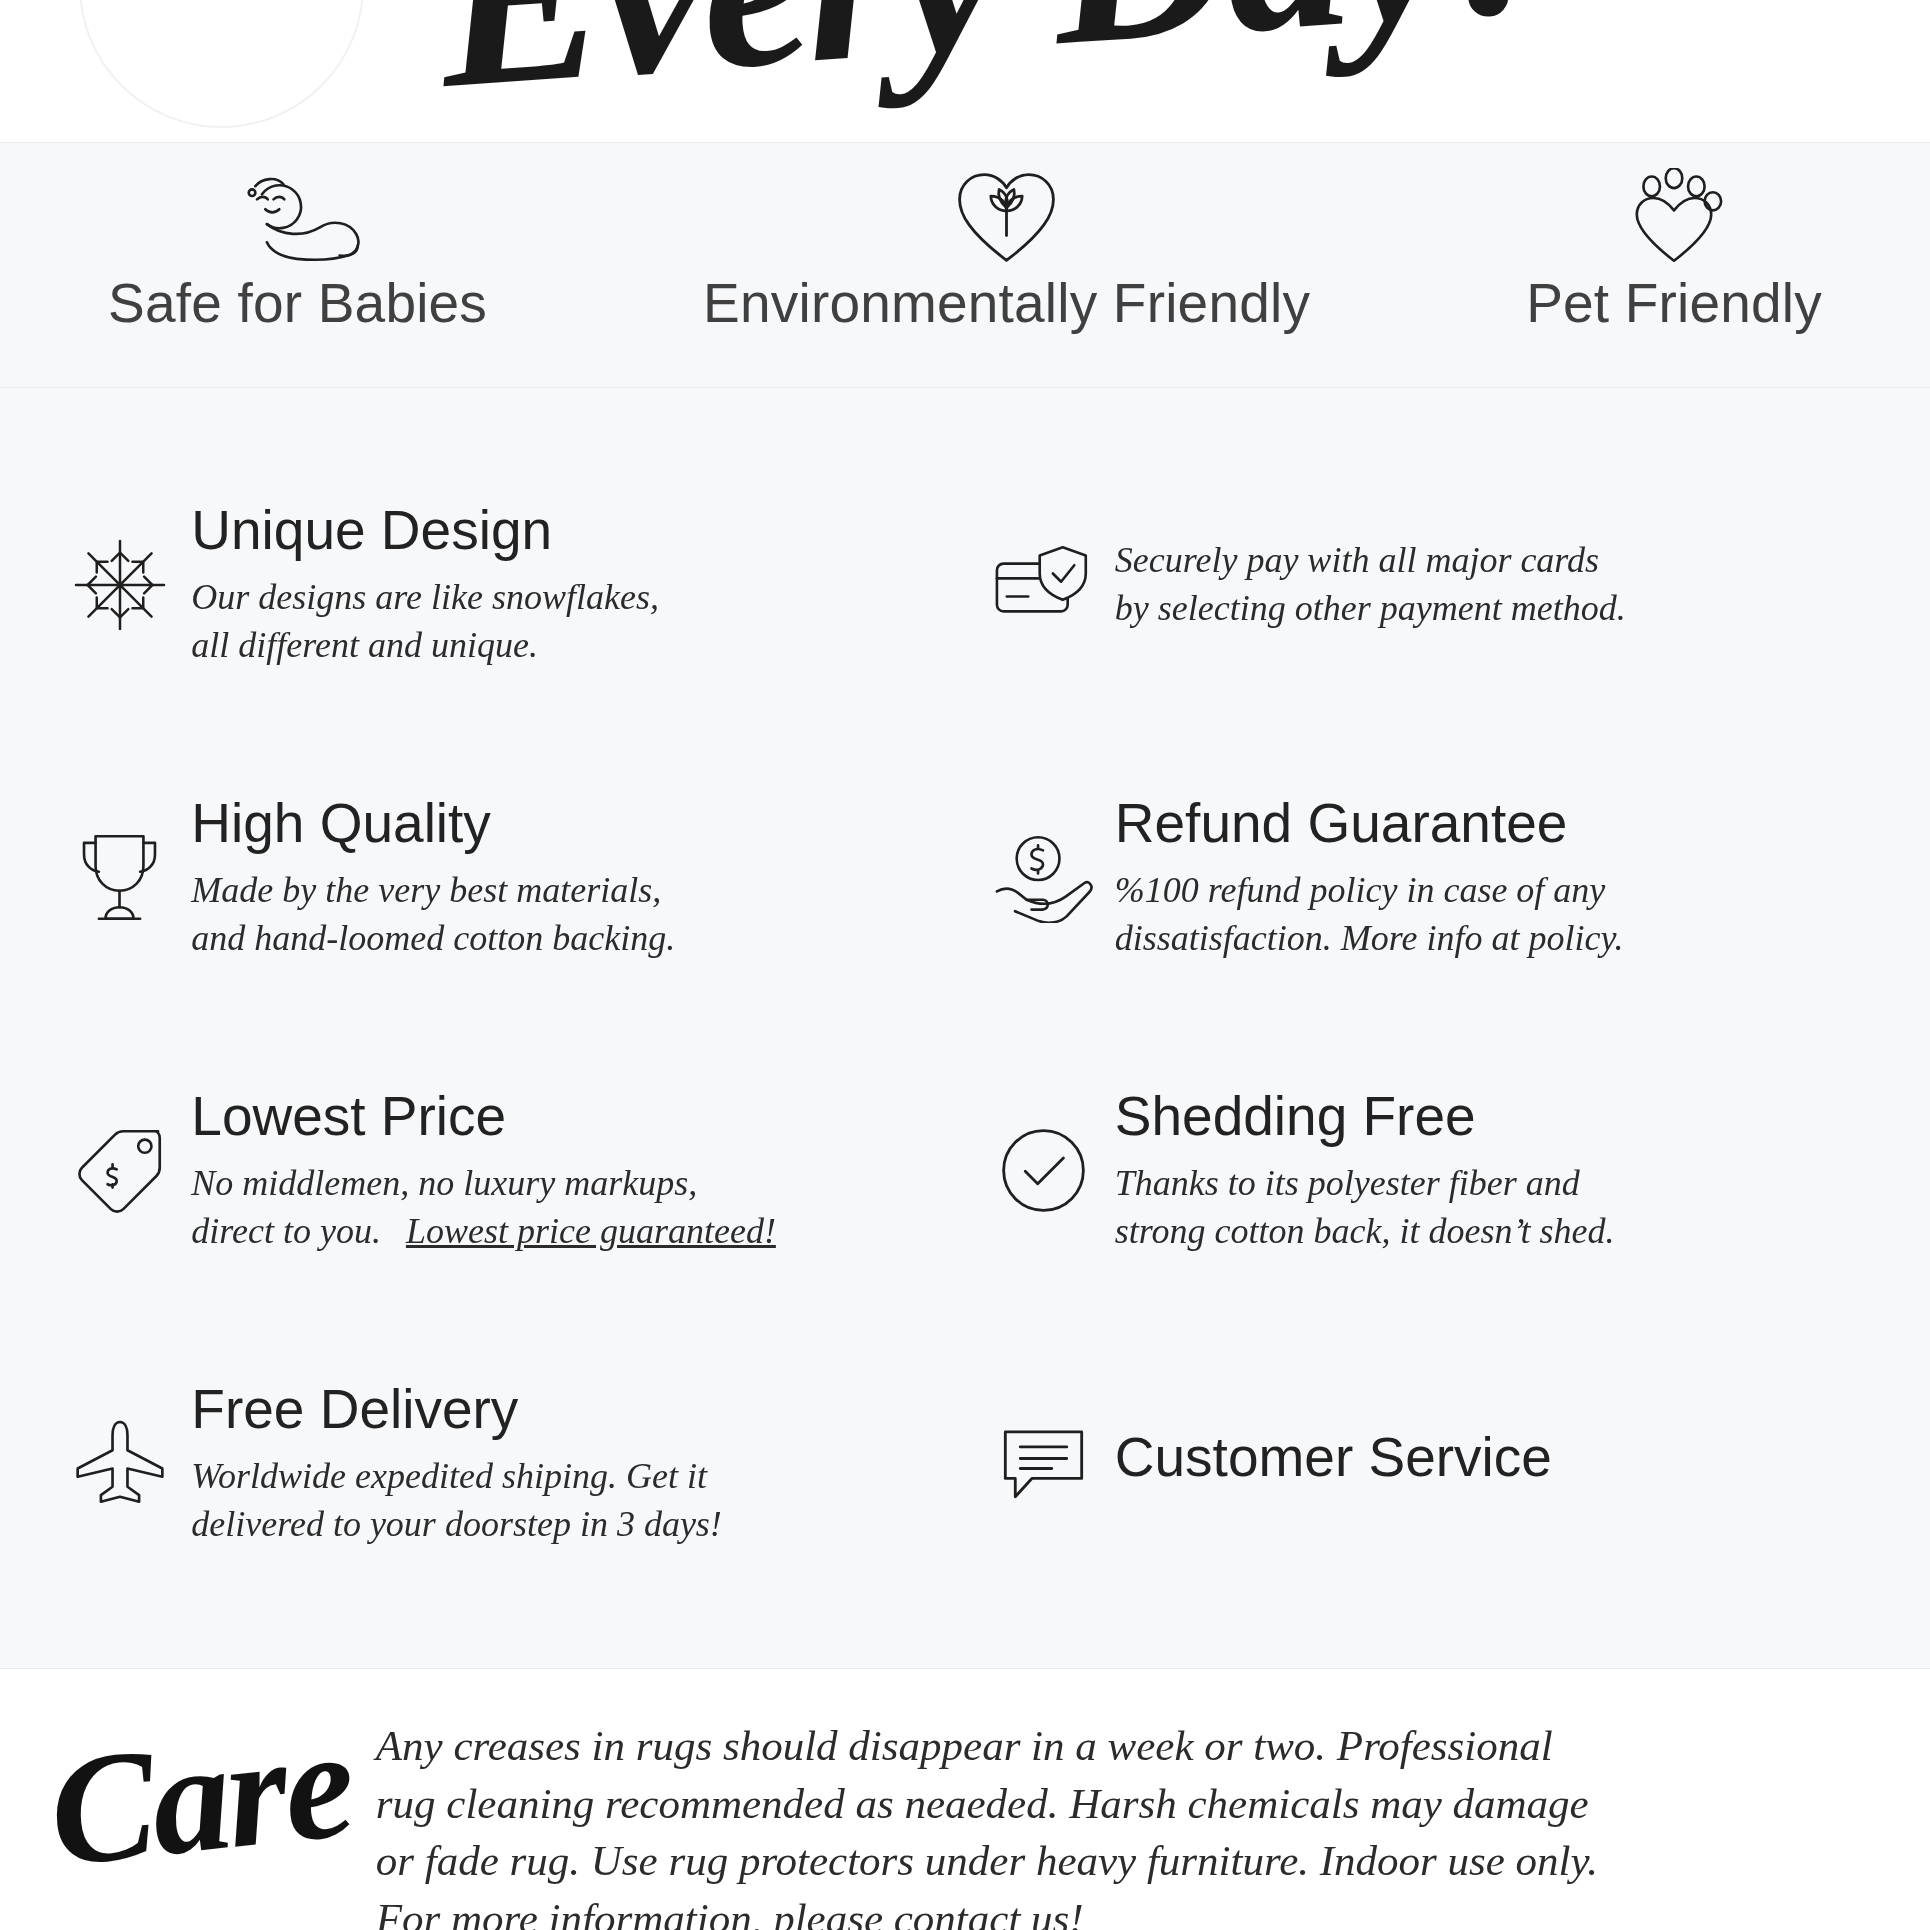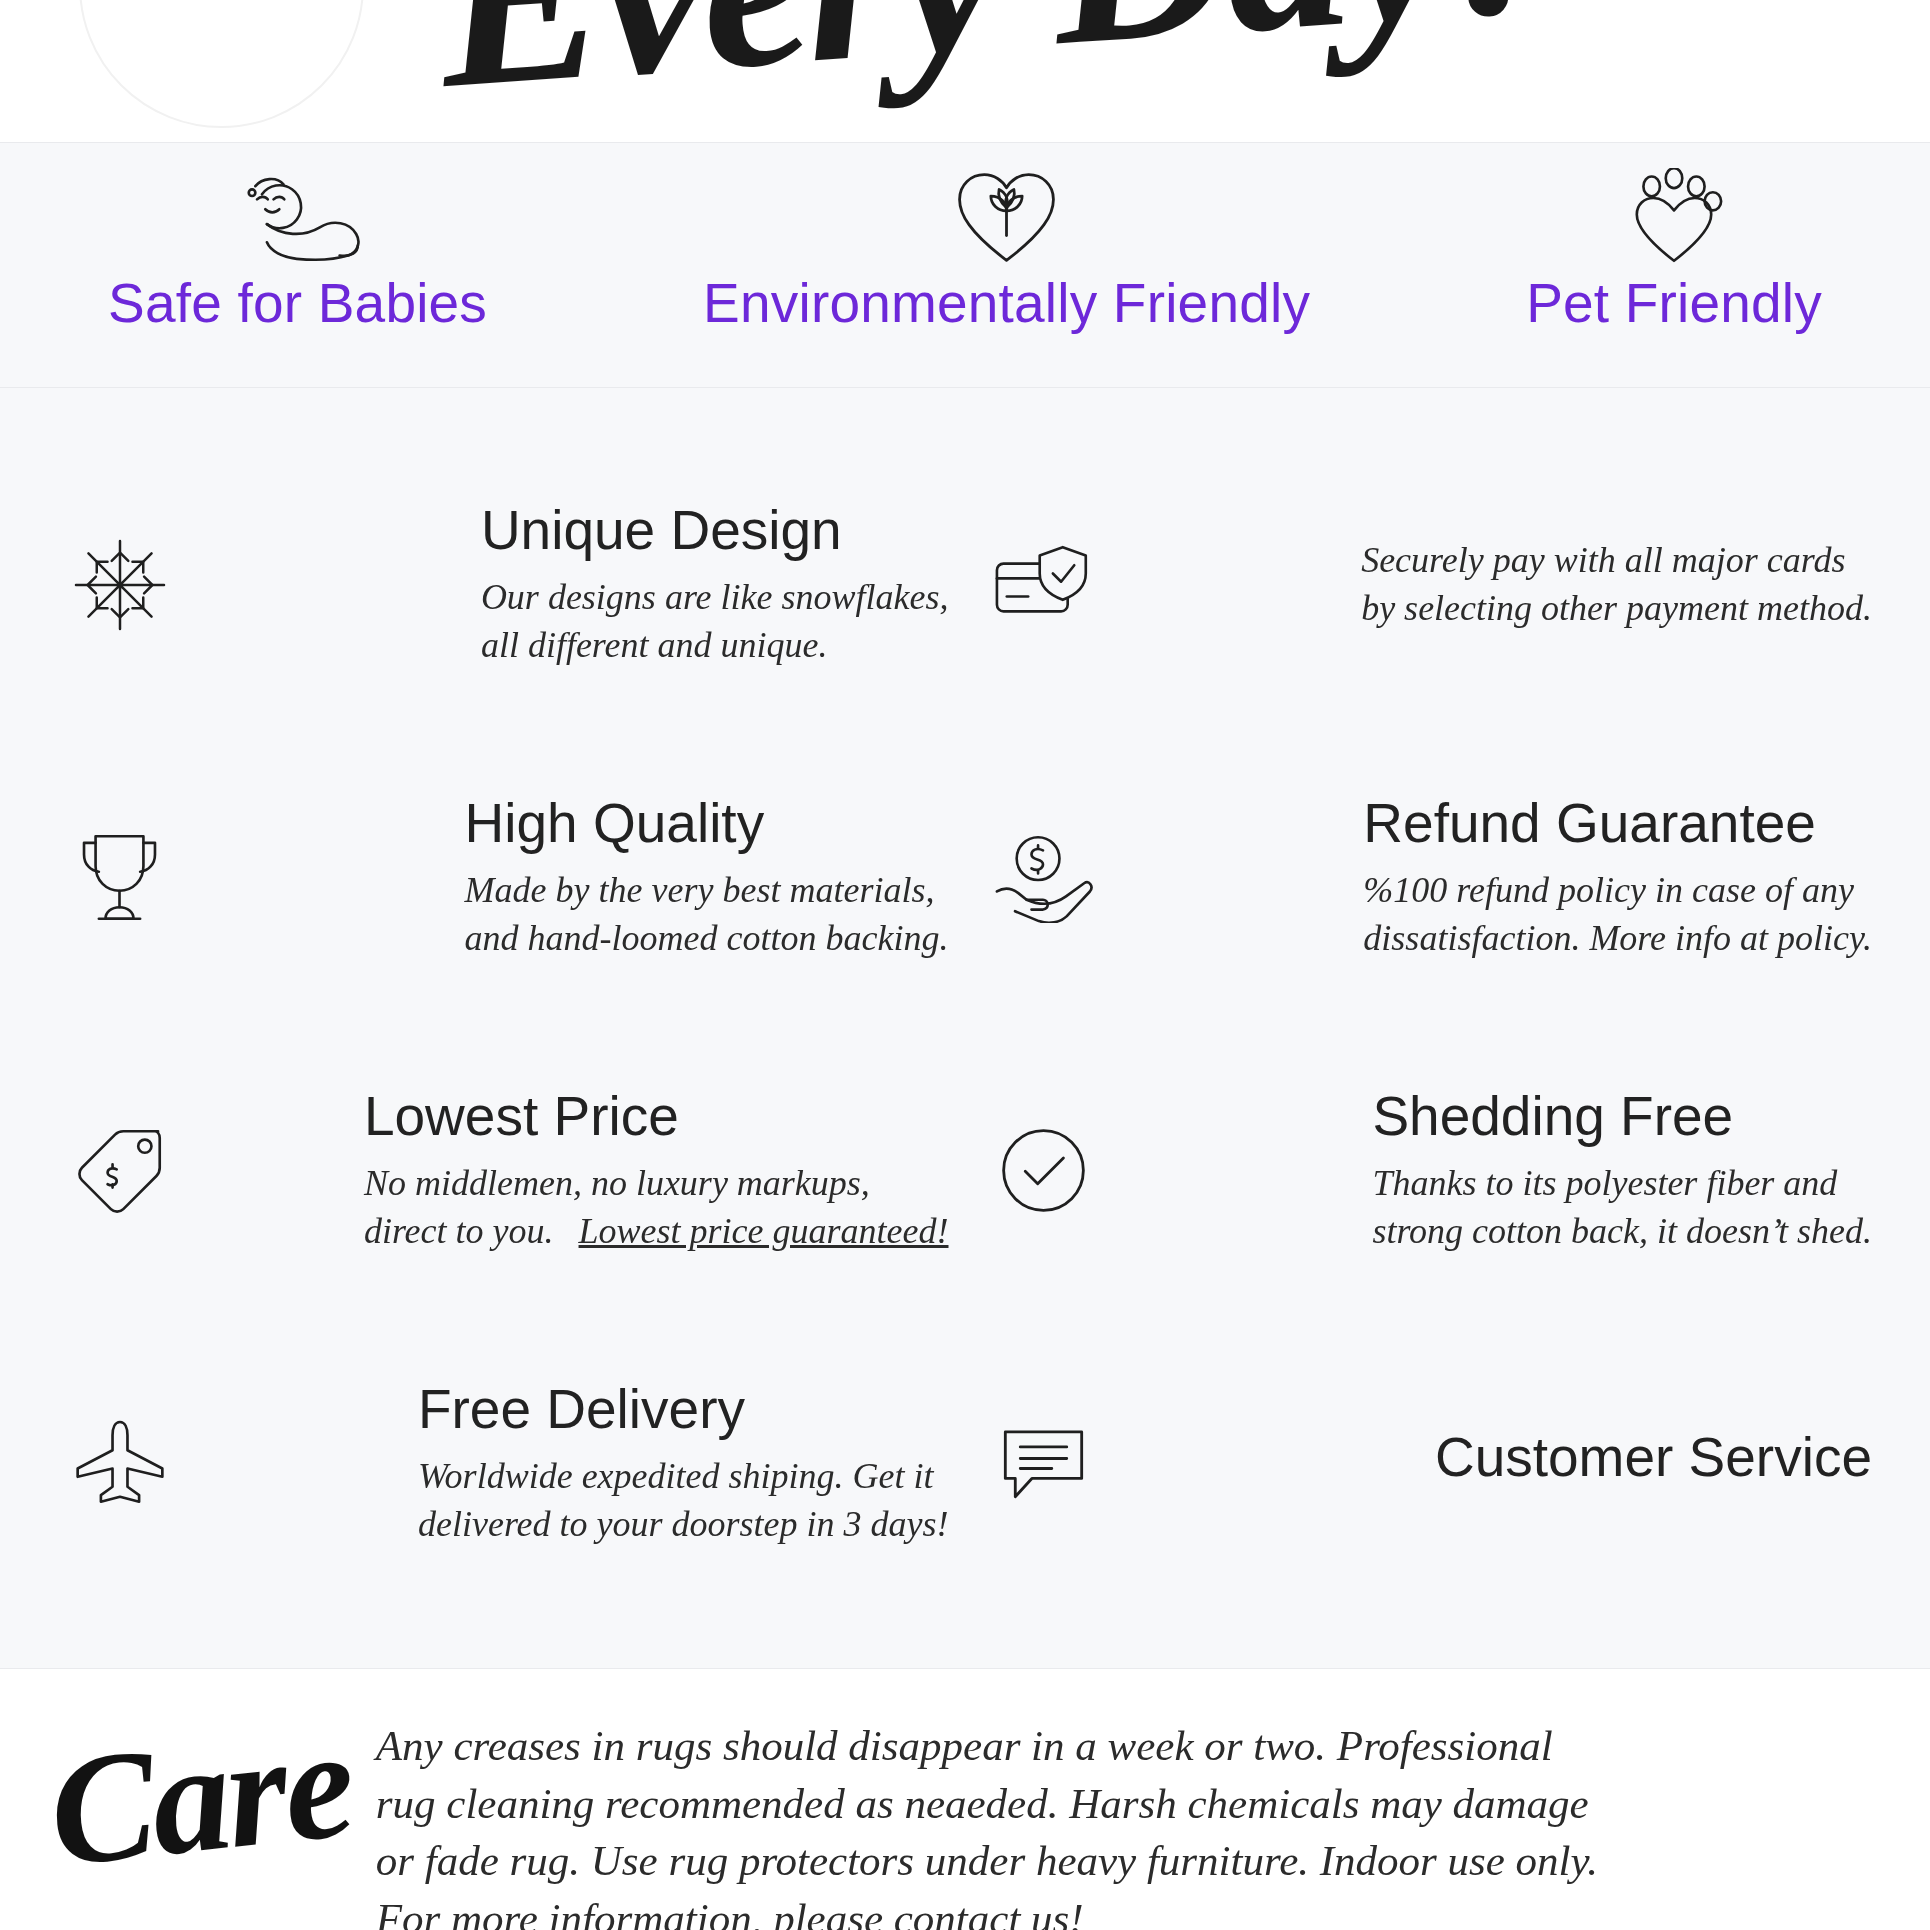--- a/index.html
+++ b/index.html
@@ -76,21 +76,21 @@
     justify-content: flex-start;
   }
   .badge-icon {
     height: 98px;
     display: flex;
     align-items: center;
     justify-content: center;
   }
   .badge-label {
     font-size: 55px;
-    color: #6d28d9;
+    color: #404040;
     font-weight: 400;
     letter-spacing: 0.2px;
     white-space: nowrap;
     margin-top: 5px;
   }
 
   
   .features {
     background: #f7f8fa;
     padding: 50px 58px 58px 58px;
@@ -101,21 +101,20 @@
     row-gap: 0px;
     column-gap: 33px;
     border-bottom: 1.7px solid #e9eaed;
     height: 1281px;
   }
   .feature {
     display: flex;
     align-items: center;
     gap: 18px;
     padding-left: 8.3px;
-    justify-content: space-between;
   }
   .feature-icon {
     flex: 0 0 107px;
     width: 107px;
     height: 107px;
     display: flex;
     align-items: center;
     justify-content: center;
   }
   .feature-body {

